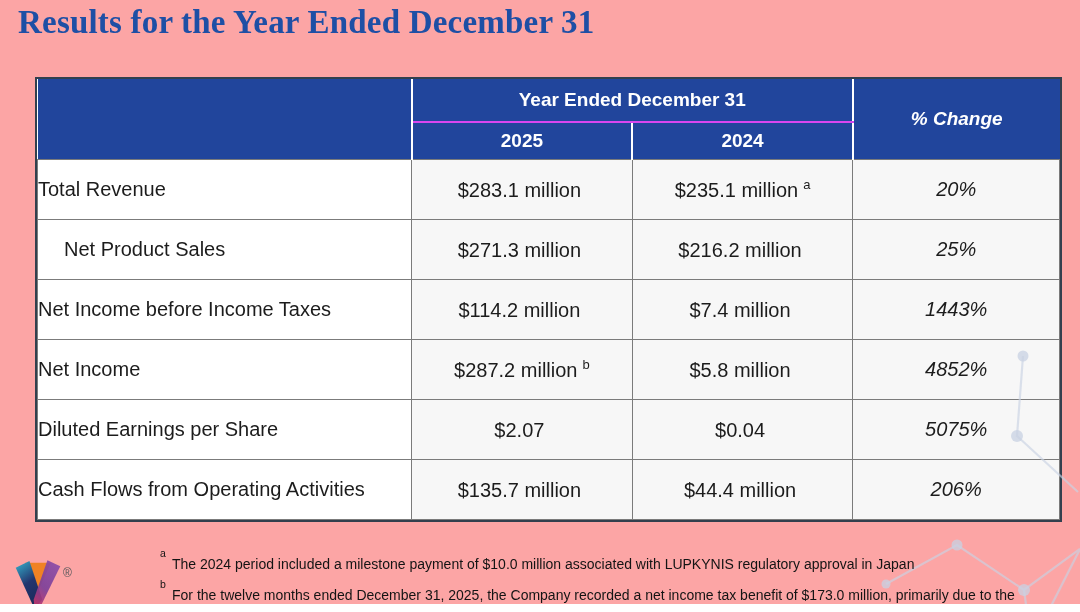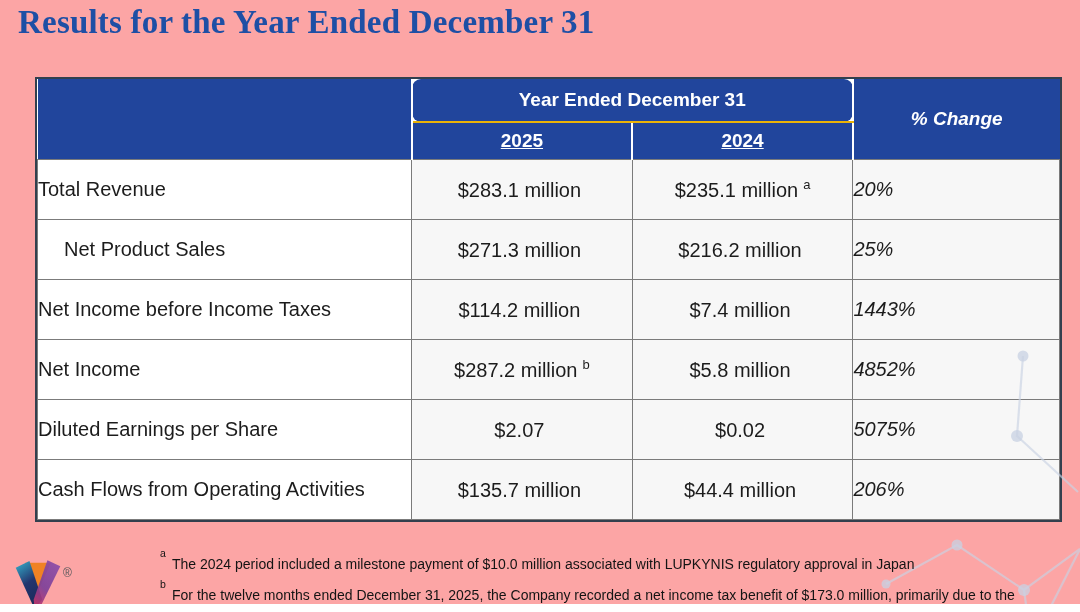--- a/index.html
+++ b/index.html
@@ -25,33 +25,33 @@
   col.c-label { width:373px; }
   col.c-2025  { width:220px; }
   col.c-2024  { width:220px; }
   col.c-pct   { width:206px; }
 
   th {
     background:#21459c; color:#ffffff; font-size:19px; font-weight:bold;
     text-align:center; vertical-align:middle;
   }
   .th-corner { border-right:2px solid #fff; border-bottom:1px solid #7b7b7b; }
-  .th-group  { height:43px; border-bottom:2px solid #eab308;border-radius:9px; }
-  .th-year   { height:37px; border-bottom:1px solid #7b7b7b;text-decoration:underline; }
+  .th-group  { height:43px; border-bottom:2px solid #d946ef; }
+  .th-year   { height:37px; border-bottom:1px solid #7b7b7b; }
   .th-year-2025 { border-right:2px solid #fff; }
   .th-pct    { font-style:italic; border-left:2px solid #fff; border-bottom:1px solid #7b7b7b;margin-top:44px; }
 
   td {
     height:60px; font-size:20px; color:#1c1c1c;
     border:1px solid #7b7b7b; vertical-align:middle; background:#ffffff;
   }
   td.lbl { text-align:left; }
   tr.indent td.lbl { padding-left:26px; }
   td.val { text-align:center; background:#f7f7f7; }
-  td.pct { text-align:left; font-style:italic; background:#f7f7f7; }
+  td.pct { text-align:center; font-style:italic; background:#f7f7f7; }
   sup.note { font-size:13px; margin-left:5px; }
 
   
   .wm { position:absolute; left:0; top:0; z-index:2; pointer-events:none; }
 
   
   .footnotes {
     position:absolute; left:160px; top:543px; width:902px;
     font-size:14px; line-height:19px; color:#141414; z-index:3;
   }
@@ -113,21 +113,21 @@
         </tr>
         <tr>
           <td class="lbl"><span>Net Income</span></td>
           <td class="val"><span>$287.2 million</span><sup class="note">b</sup></td>
           <td class="val"><span>$5.8 million</span><sup class="note"></sup></td>
           <td class="pct"><span>4852%</span></td>
         </tr>
         <tr>
           <td class="lbl"><span>Diluted Earnings per Share</span></td>
           <td class="val"><span>$2.07</span><sup class="note"></sup></td>
-          <td class="val"><span>$0.02</span><sup class="note"></sup></td>
+          <td class="val"><span>$0.04</span><sup class="note"></sup></td>
           <td class="pct"><span>5075%</span></td>
         </tr>
         <tr>
           <td class="lbl"><span>Cash Flows from Operating Activities</span></td>
           <td class="val"><span>$135.7 million</span><sup class="note"></sup></td>
           <td class="val"><span>$44.4 million</span><sup class="note"></sup></td>
           <td class="pct"><span>206%</span></td>
         </tr>
       </tbody>
     </table>

